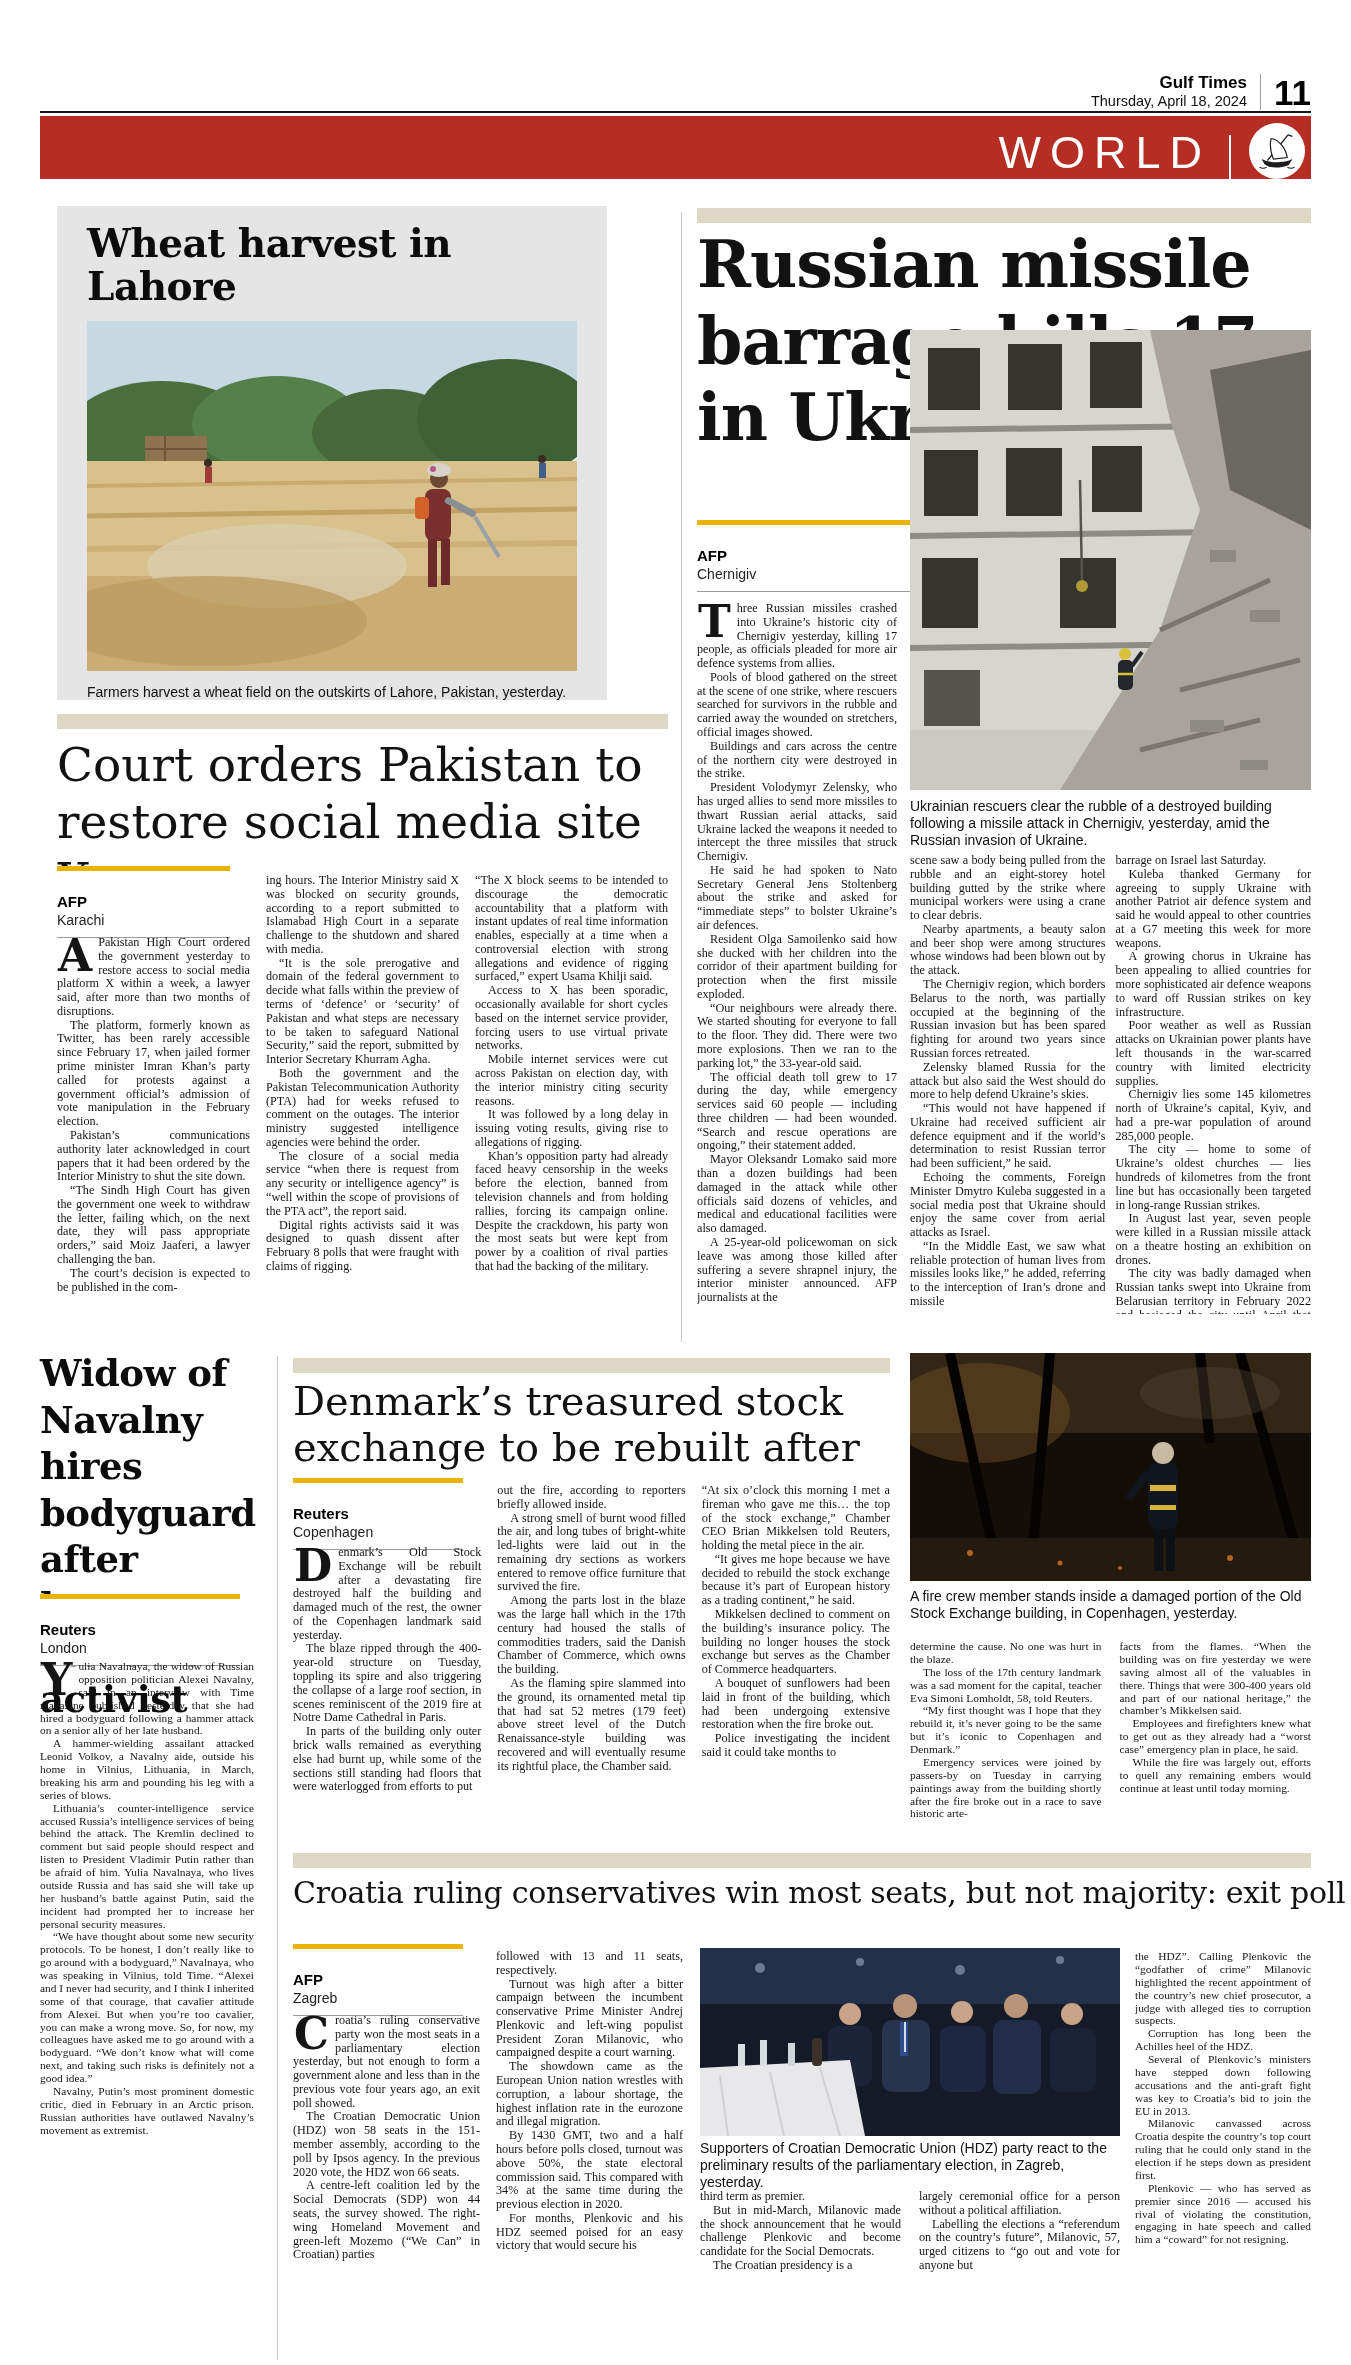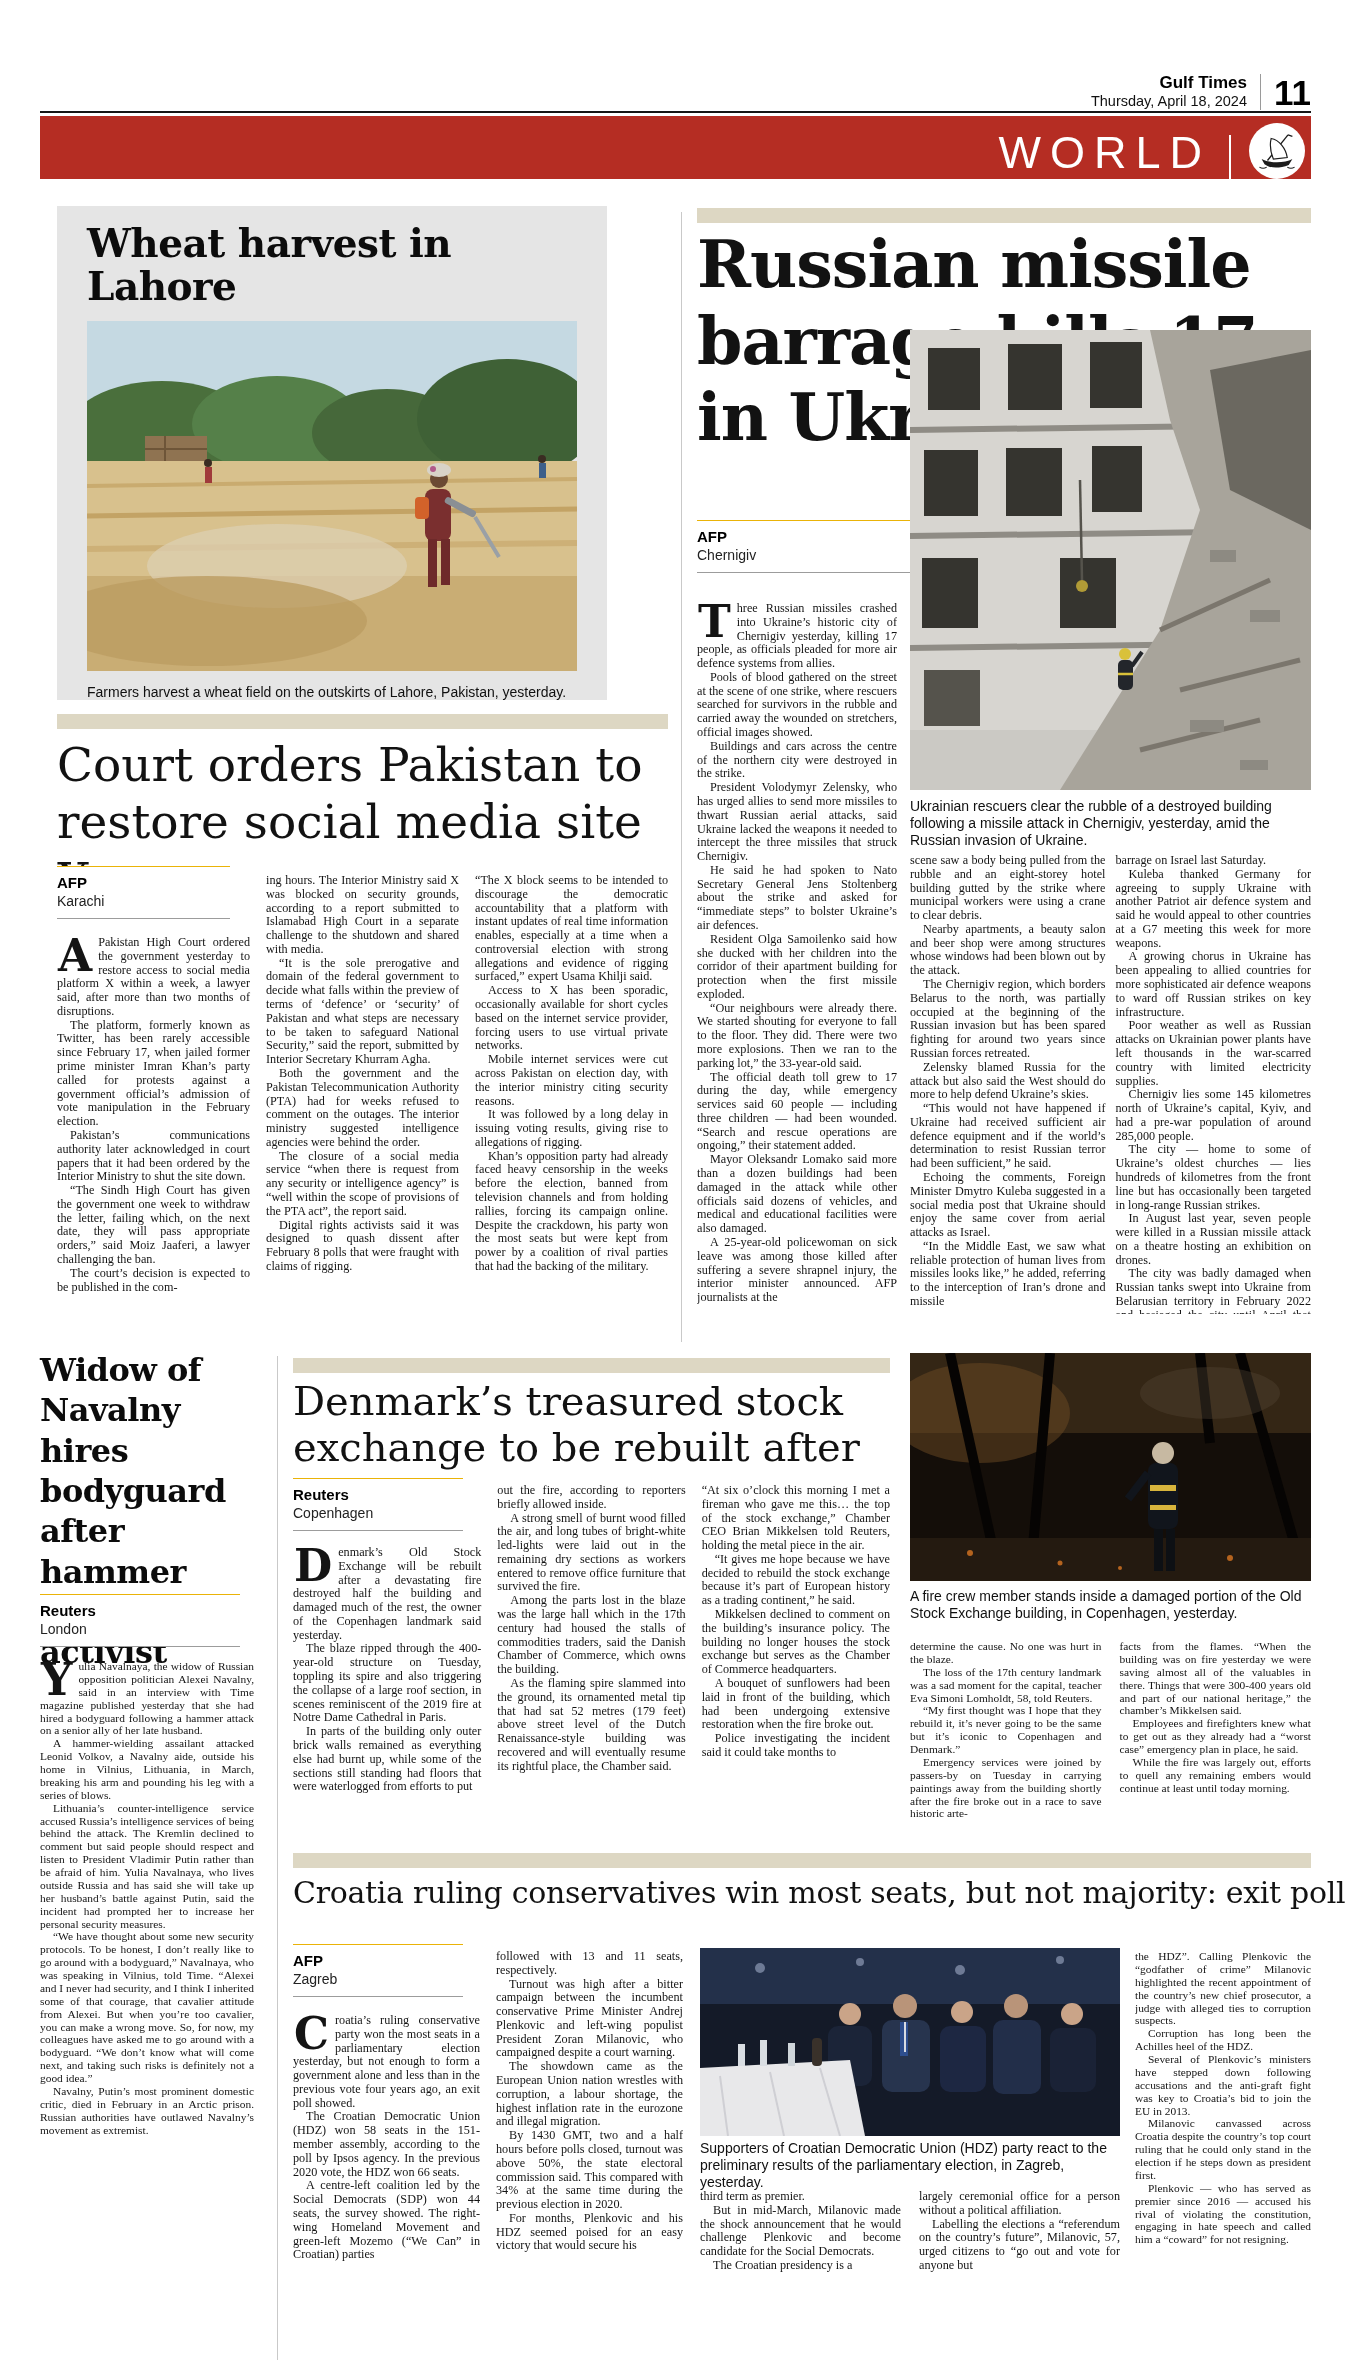--- a/index.html
+++ b/index.html
@@ -18,22 +18,22 @@
   
   #section-banner{position:absolute;left:40px;top:116px;width:1271px;height:63px;background:#b52d23;
       display:flex;align-items:flex-end;justify-content:flex-end;gap:18px;padding-right:6px;box-sizing:border-box;}
   .world{font-family:"Liberation Sans",sans-serif;font-size:45px;color:#ffffff;letter-spacing:9px;font-weight:400;}
   .banner-divider{width:2px;height:44px;background:#ffffff;}
   .emblem{width:56px;height:56px;border-radius:50%;background:#ffffff;display:flex;align-items:center;justify-content:center;}
   
   .kicker{position:absolute;height:15px;background:#ddd7c3;}
   .hl-serif{font-family:"DejaVu Serif","Liberation Serif",serif;color:#121212;}
   .hl-slab{font-family:"DejaVu Serif","Liberation Serif",serif;font-weight:bold;color:#0c0c0c;letter-spacing:-0.5px;}
-  .byline{position:absolute;border-top:1px solid #eab308;border-bottom:1px solid #9c9c9c;
-          padding:7px 0 9px;font-family:"Liberation Sans",sans-serif;background:#fff;}
+  .byline{position:absolute;border-top:5px solid #eab308;border-bottom:1px solid #9c9c9c;
+          padding:22px 0 9px;font-family:"Liberation Sans",sans-serif;background:#fff;}
   .byline .agency{font-weight:bold;font-size:15px;color:#000;}
   .byline .place{font-size:14px;color:#222;margin-top:2px;}
   .body-cols{position:absolute;display:flex;gap:15px;overflow:hidden;
       font-size:12.2px;line-height:1.13;text-align:justify;color:#141414;}
   .body-cols .col{flex:1;min-width:0;}
   .body-cols p{margin:0;text-indent:13px;}
   .body-cols .col p:first-child{text-indent:0;}
   .dropcap{float:left;font-family:"DejaVu Serif",serif;font-weight:bold;font-size:44px;line-height:34px;padding:3px 6px 0 1px;}
   .caption{position:absolute;font-family:"Liberation Sans",sans-serif;font-size:14px;line-height:1.22;color:#101010;}
   .photo{position:absolute;overflow:hidden;background:#ccc;}
@@ -42,21 +42,21 @@
   
   #wheat{position:absolute;left:57px;top:206px;width:550px;height:494px;background:#e5e5e5;box-sizing:border-box;padding:12px 30px;}
   #wheat .wheat-hl{font-size:39px;line-height:1.1;margin:4px 0 0 0;}
   #wheat .photo-flow{margin-top:13px;overflow:hidden;}
   #wheat .caption-flow{font-family:"Liberation Sans",sans-serif;font-size:14px;line-height:1.2;color:#101010;margin-top:9px;}
   
   #ukr-hl{font-size:65px;line-height:1.18;font-weight:bold;letter-spacing:-1px;}
   #pak-hl{font-size:47px;line-height:1.22;}
   #den-hl{font-size:40px;line-height:1.16;}
   #cro-hl{font-size:30px;line-height:1.1;letter-spacing:-0.3px;white-space:nowrap;}
-  #nav-hl{font-size:32px;line-height:1.26;}
+  #nav-hl{font-size:37px;line-height:1.26;}
   .tight{font-size:11.4px;line-height:1.13;}
 </style>
 </head>
 <body>
 
 <div id="masthead">
   <div class="mast-col">
     <div class="paper">Gulf Times</div>
     <div class="date">Thursday, April 18, 2024</div>
   </div>

